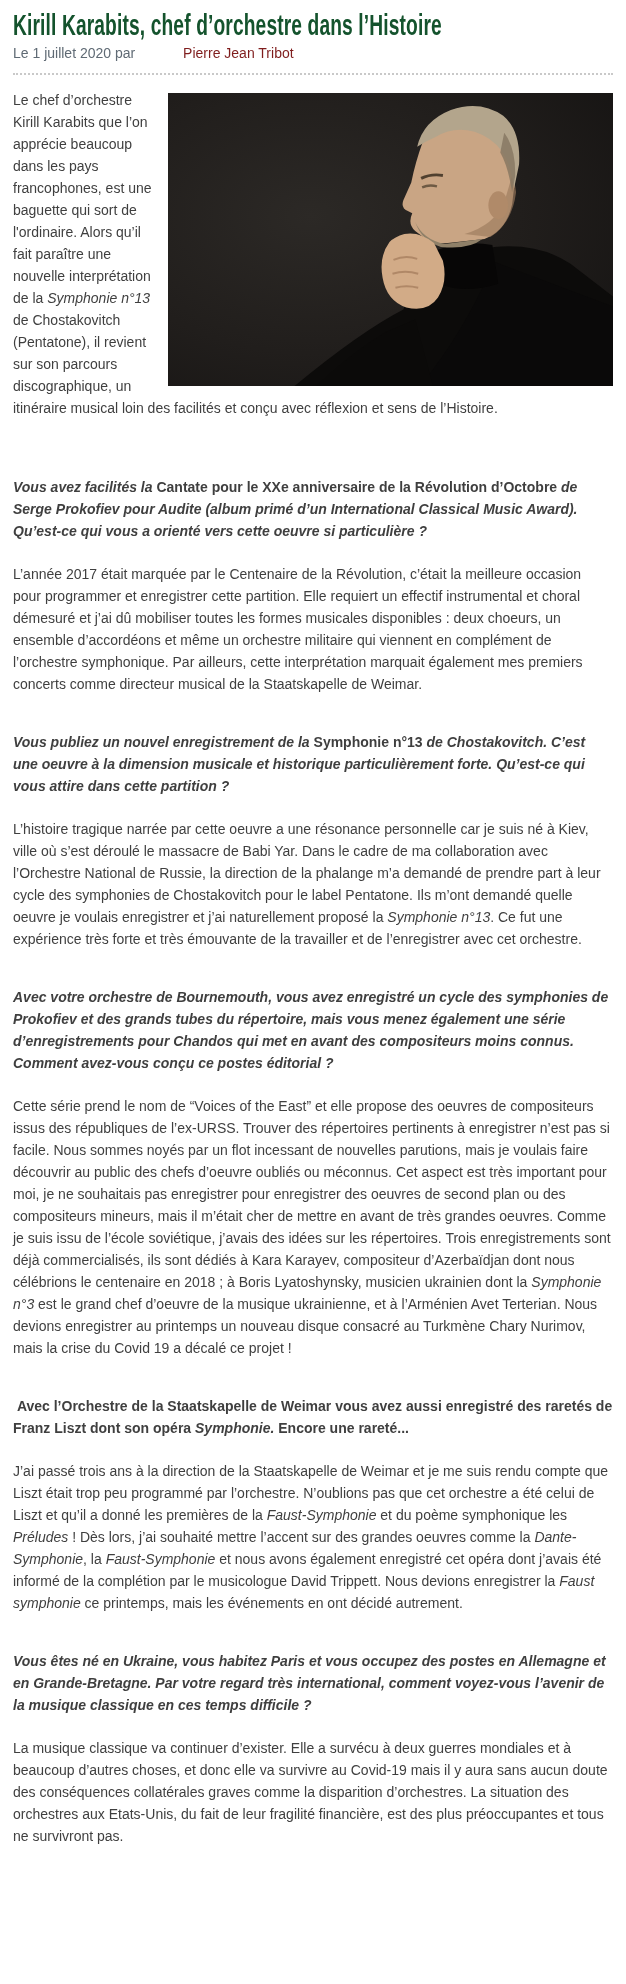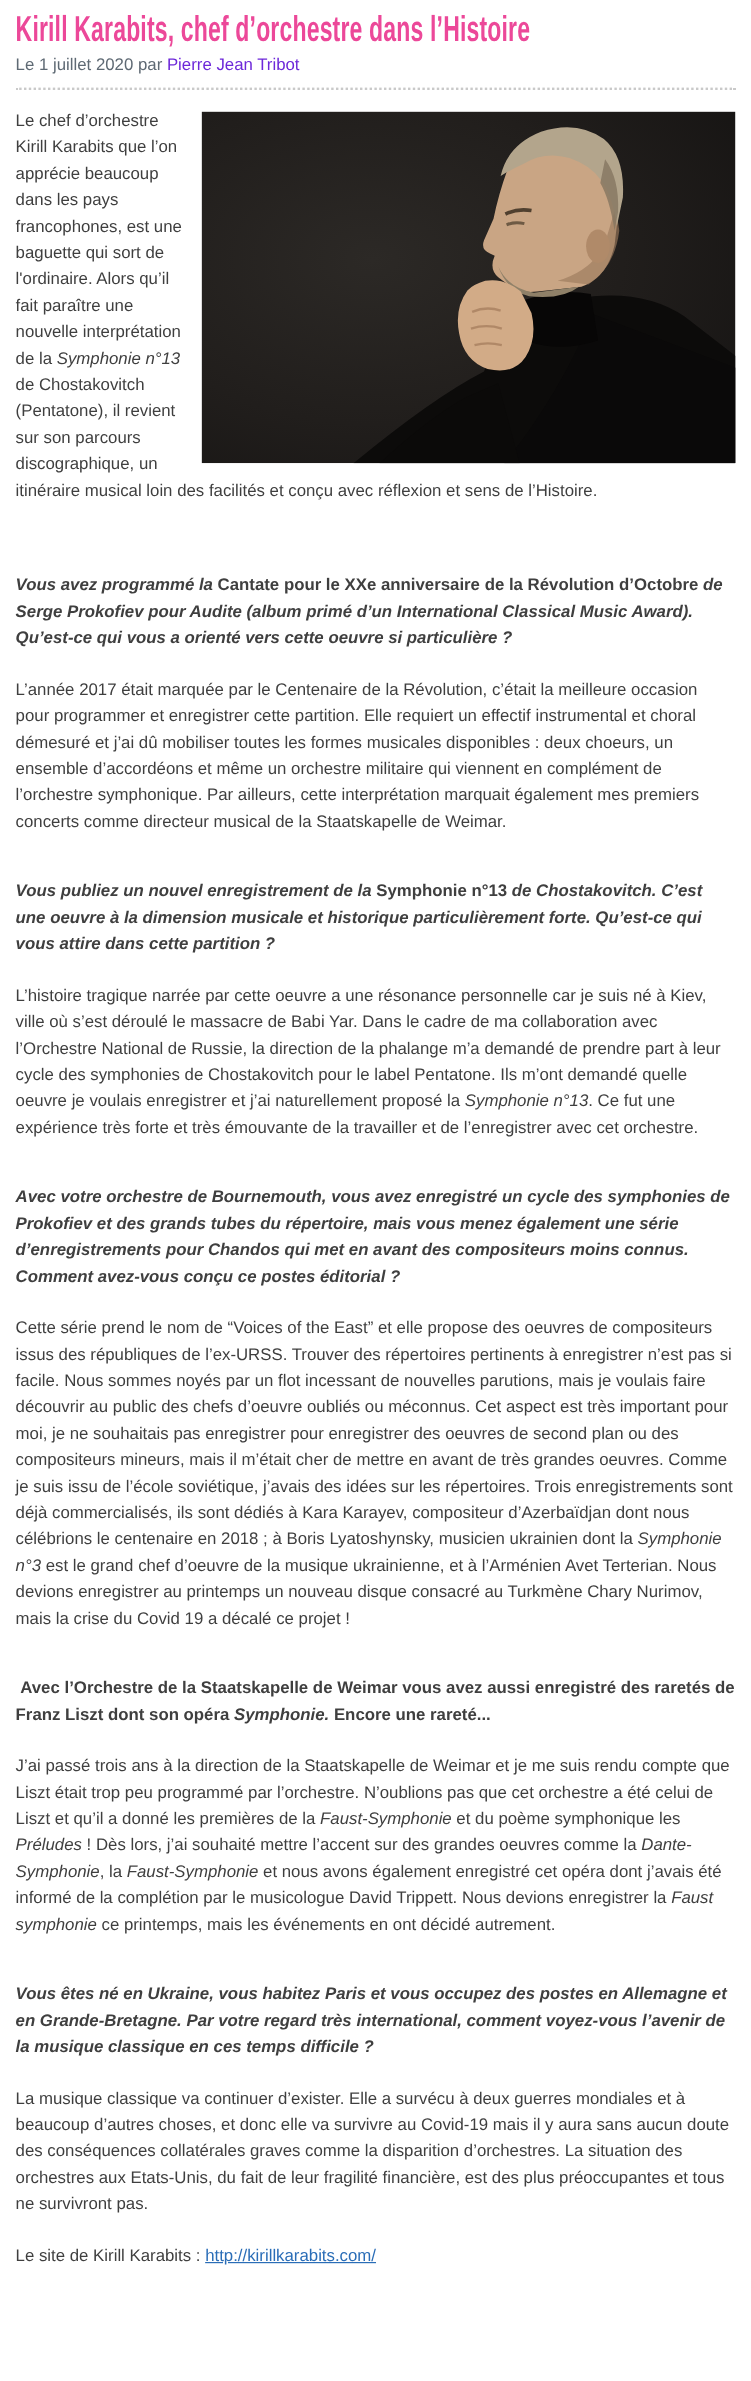--- a/index.html
+++ b/index.html
@@ -7,40 +7,41 @@
     width: 626px;
     font-family: "Liberation Sans", "DejaVu Sans", sans-serif;
     color: #3f3f3f;
     -webkit-font-smoothing: antialiased;
   }
   .page { padding: 6px 13px 70px 13px; }
 
   
   h1.article-title {
     margin: 2px 0 4px 0;
-    color: #ec4899;
+    color: #14532d;
     font-size: 30px;
     line-height: 1.1;
     white-space: nowrap;
     font-weight: 700;
   }
   h1.article-title .condensed {
     display: inline-block;
     transform: scaleX(0.64);
     transform-origin: 0 50%;
     letter-spacing: 0.2px;
   }
   .byline {
     font-size: 14px;
     color: #5f6a74;
     margin: 2px 0 12px 0;
   }
   .byline a {
-    color: #6d28d9;
+    color: #7f1d1d;
     text-decoration: none;
+    margin-left: 44px;
   }
   hr.sep {
     border: none;
     border-top: 2px dotted #c9c9c9;
     margin: 6px 0 0 0;
   }
 
   
   article { margin-top: 14px; }
   p.para {
@@ -112,34 +113,31 @@
 
           <path d="M224,150 Q213,165 217,186 Q221,209 241,216 Q263,221 273,206 Q283,190 278,169 L269,151 Q254,139 239,142 Q229,145 224,150 Z" fill="#d2ab87"></path>
           <path d="M228,168 Q240,163 252,167 M227,182 Q240,178 253,182 M230,196 Q241,193 253,196" stroke="#a87f5f" stroke-width="2" fill="none" opacity="0.8"></path>
 
           <path d="M150,295 Q190,258 222,240 L250,228 L268,295 Z" fill="#0b0a09"></path>
         </svg>
       </figure>
       <p class="para"><span>Le chef d’orchestre Kirill Karabits que l’on apprécie beaucoup dans les pays francophones, est une baguette qui sort de l'ordinaire. Alors qu’il fait paraître une nouvelle interprétation de la </span><span style="font-style: italic;">Symphonie n°13</span><span> de Chostakovitch (Pentatone), il revient sur son parcours discographique, un itinéraire musical loin des facilités et conçu avec réflexion et sens de l’Histoire.</span></p>
     </div>
 
-    <p class="para question"><span style="font-style: italic;">Vous avez programmé la </span><span>Cantate pour le XXe anniversaire de la Révolution d’Octobre </span><span style="font-style: italic;">de Serge Prokofiev pour Audite (album primé d’un International Classical Music Award). Qu’est-ce qui vous a orienté vers cette oeuvre si particulière ?</span></p>
+    <p class="para question"><span style="font-style: italic;">Vous avez facilités la </span><span>Cantate pour le XXe anniversaire de la Révolution d’Octobre </span><span style="font-style: italic;">de Serge Prokofiev pour Audite (album primé d’un International Classical Music Award). Qu’est-ce qui vous a orienté vers cette oeuvre si particulière ?</span></p>
     <p class="para answer"><span>L’année 2017 était marquée par le Centenaire de la Révolution, c’était la meilleure occasion pour programmer et enregistrer cette partition. Elle requiert un effectif instrumental et choral démesuré et j’ai dû mobiliser toutes les formes musicales disponibles : deux choeurs, un ensemble d’accordéons et même un orchestre militaire qui viennent en complément de l’orchestre symphonique. Par ailleurs, cette interprétation marquait également mes premiers concerts comme directeur musical de la Staatskapelle de Weimar.</span></p>
 
     <p class="para question"><span style="font-style: italic;">Vous publiez un nouvel enregistrement de la </span><span>Symphonie n°13 </span><span style="font-style: italic;">de Chostakovitch. C’est une oeuvre à la dimension musicale et historique particulièrement forte. Qu’est-ce qui vous attire dans cette partition ?</span></p>
     <p class="para answer"><span>L’histoire tragique narrée par cette oeuvre a une résonance personnelle car je suis né à Kiev, ville où s’est déroulé le massacre de Babi Yar. Dans le cadre de ma collaboration avec l’Orchestre National de Russie, la direction de la phalange m’a demandé de prendre part à leur cycle des symphonies de Chostakovitch pour le label Pentatone. Ils m’ont demandé quelle oeuvre je voulais enregistrer et j’ai naturellement proposé la </span><span style="font-style: italic;">Symphonie n°13</span><span>. Ce fut une expérience très forte et très émouvante de la travailler et de l’enregistrer avec cet orchestre.</span></p>
 
     <p class="para question"><span style="font-style: italic;">Avec votre orchestre de Bournemouth, vous avez enregistré un cycle des symphonies de Prokofiev et des grands tubes du répertoire, mais vous menez également une série d’enregistrements pour Chandos qui met en avant des compositeurs moins connus. Comment avez-vous conçu ce postes éditorial ?</span></p>
     <p class="para answer"><span>Cette série prend le nom de “Voices of the East” et elle propose des oeuvres de compositeurs issus des républiques de l’ex-URSS. Trouver des répertoires pertinents à enregistrer n’est pas si facile. Nous sommes noyés par un flot incessant de nouvelles parutions, mais je voulais faire découvrir au public des chefs d’oeuvre oubliés ou méconnus. Cet aspect est très important pour moi, je ne souhaitais pas enregistrer pour enregistrer des oeuvres de second plan ou des compositeurs mineurs, mais il m’était cher de mettre en avant de très grandes oeuvres. Comme je suis issu de l’école soviétique, j’avais des idées sur les répertoires. Trois enregistrements sont déjà commercialisés, ils sont dédiés à Kara Karayev, compositeur d’Azerbaïdjan dont nous célébrions le centenaire en 2018 ; à Boris Lyatoshynsky, musicien ukrainien dont la </span><span style="font-style: italic;">Symphonie n°3</span><span> est le grand chef d’oeuvre de la musique ukrainienne, et à l’Arménien Avet Terterian. Nous devions enregistrer au printemps un nouveau disque consacré au Turkmène Chary Nurimov, mais la crise du Covid 19 a décalé ce projet !</span></p>
 
     <p class="para question"><span>&nbsp;Avec l’Orchestre de la Staatskapelle de Weimar vous avez aussi enregistré des raretés de Franz Liszt dont son opéra </span><span style="font-style: italic;">Symphonie.</span><span> Encore une rareté...</span></p>
     <p class="para answer"><span>J’ai passé trois ans à la direction de la Staatskapelle de Weimar et je me suis rendu compte que Liszt était trop peu programmé par l’orchestre. N’oublions pas que cet orchestre a été celui de Liszt et qu’il a donné les premières de la </span><span style="font-style: italic;">Faust-Symphonie</span><span> et du poème symphonique les </span><span style="font-style: italic;">Préludes</span><span> ! Dès lors, j’ai souhaité mettre l’accent sur des grandes oeuvres comme la </span><span style="font-style: italic;">Dante-Symphonie</span><span>, la </span><span style="font-style: italic;">Faust-Symphonie</span><span> et nous avons également enregistré cet opéra dont j’avais été informé de la complétion par le musicologue David Trippett. Nous devions enregistrer la </span><span style="font-style: italic;">Faust symphonie</span><span> ce printemps, mais les événements en ont décidé autrement.</span></p>
 
     <p class="para question"><span style="font-style: italic;">Vous êtes né en Ukraine, vous habitez Paris et vous occupez des postes en Allemagne et en Grande-Bretagne. Par votre regard très international, comment voyez-vous l’avenir de la musique classique en ces temps difficile ?</span></p>
     <p class="para answer"><span>La musique classique va continuer d’exister. Elle a survécu à deux guerres mondiales et à beaucoup d’autres choses, et donc elle va survivre au Covid-19 mais il y aura sans aucun doute des conséquences collatérales graves comme la disparition d’orchestres. La situation des orchestres aux Etats-Unis, du fait de leur fragilité financière, est des plus préoccupantes et tous ne survivront pas.</span></p>
 
 
-    <p class="footer-line">
-      <span>Le site de Kirill Karabits : </span><a href="#" class="site-link">http://kirillkarabits.com/</a>
-    </p>
 
   </article>
 </div>
 
 </body></html>

